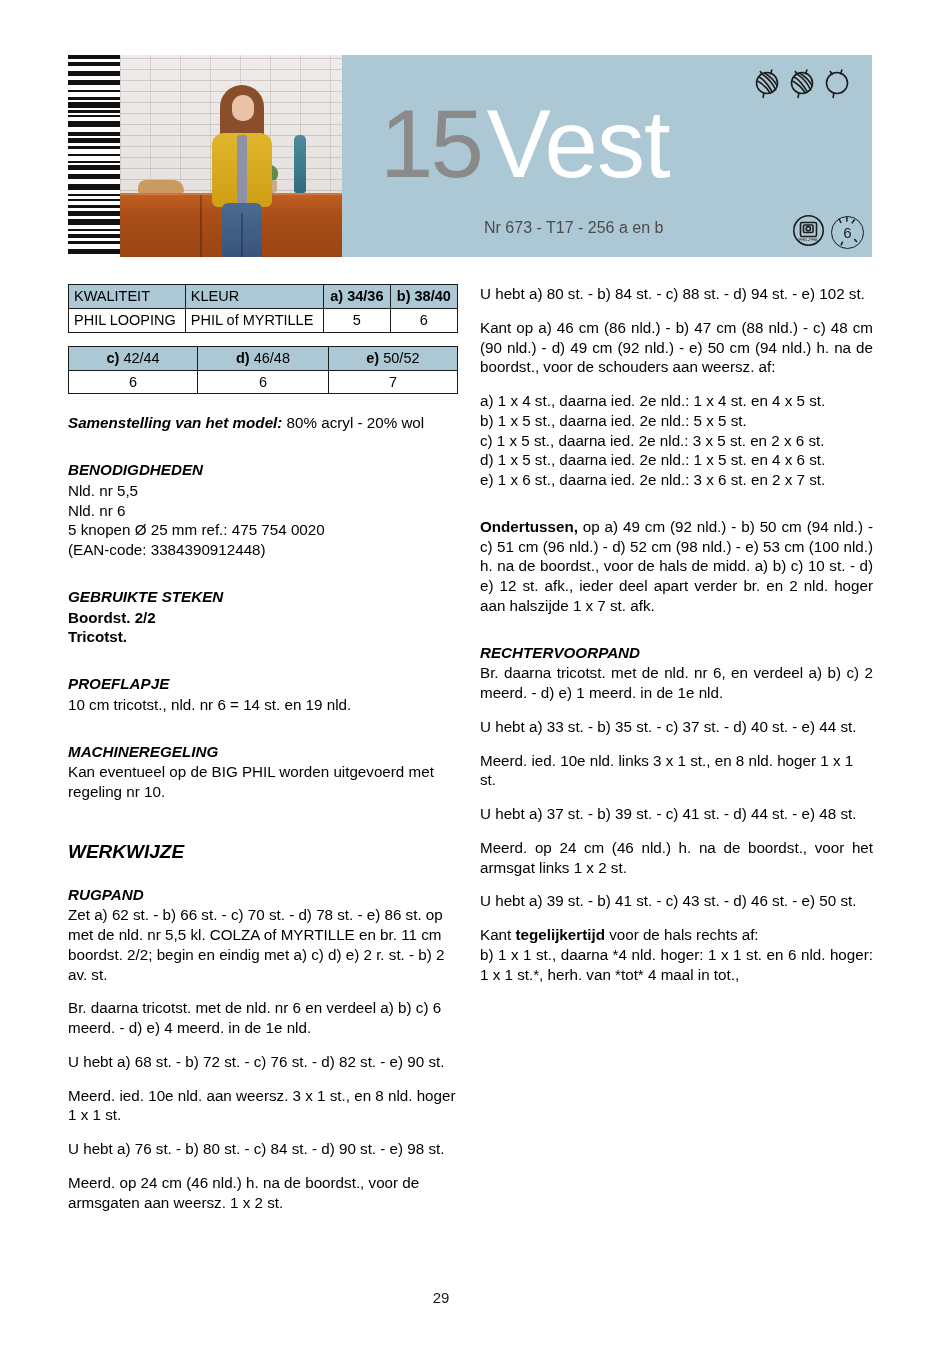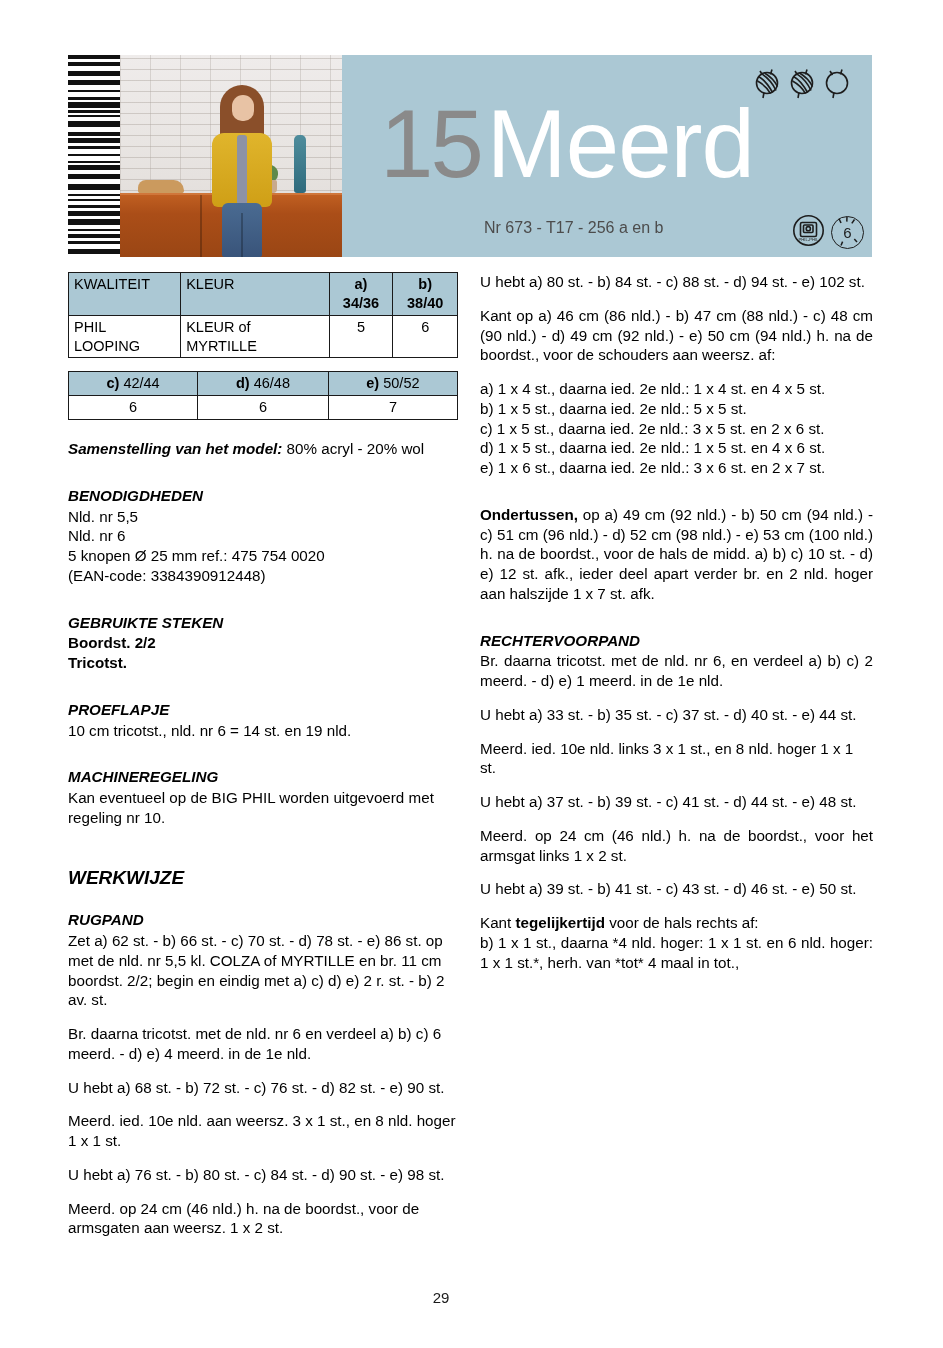--- a/index.html
+++ b/index.html
@@ -141,21 +141,21 @@
     position: relative;
     width: 33px; height: 33px; border-radius: 50%;
     border: 1.6px solid #1d1d1d;
     display: flex; align-items: center; justify-content: center;
     font-size: 15px; color: #1d1d1d;
   }
 
   
   .col {
     position: absolute;
-    top: 272px;
+    top: 284px;
     font-size: 15.2px;
     line-height: 1.30;
   }
   .col-left  { left: 68px;  width: 390px; }
   .col-right { left: 480px; width: 393px; }
 
   p { margin: 0 0 14px 0; }
   p.tight { margin-bottom: 0; }
   .just { text-align: justify; }
   .h-it { font-style: italic; font-weight: bold; margin: 0 0 1px 0; }
@@ -280,21 +280,21 @@
               <path d="M8 6 L10.5 10"></path>
                 <path d="M20 4.5 L18.5 9.5"></path>
               <path d="M12 27.5 L11 33"></path>
             </g>
           </svg>
         </span>
       </div>
 
       <div class="title">
         <span class="num">15</span>
-        <span class="word">Meerd</span>
+        <span class="word">Vest</span>
       </div>
 
       <div class="subtitle">Nr 673 - T17 - 256 a en b</div>
 
       <div class="skill-icons">
         <span>
           <svg width="33" height="33" viewBox="0 0 33 33">
             <g fill="none" stroke="#1d1d1d" stroke-width="1.6">
               <circle cx="16.5" cy="16.5" r="14.7"></circle>
               <rect x="8.5" y="8.5" width="16" height="14" rx="1.5"></rect>
@@ -328,21 +328,21 @@
         <tr>
           <td>KWALITEIT</td>
           <td>KLEUR</td>
           <td class="n b"><b>a)</b> 34/36</td>
           <td class="n b"><b>b)</b> 38/40</td>
         </tr>
       </thead>
       <tbody>
         <tr>
           <td>PHIL LOOPING</td>
-          <td>KLEUR of MYRTILLE</td>
+          <td>PHIL of MYRTILLE</td>
           <td class="n">5</td>
           <td class="n">6</td>
         </tr>
       </tbody>
     </table>
 
     <table class="t2">
       <thead>
         <tr>
           <td><b>c)</b> 42/44</td>

